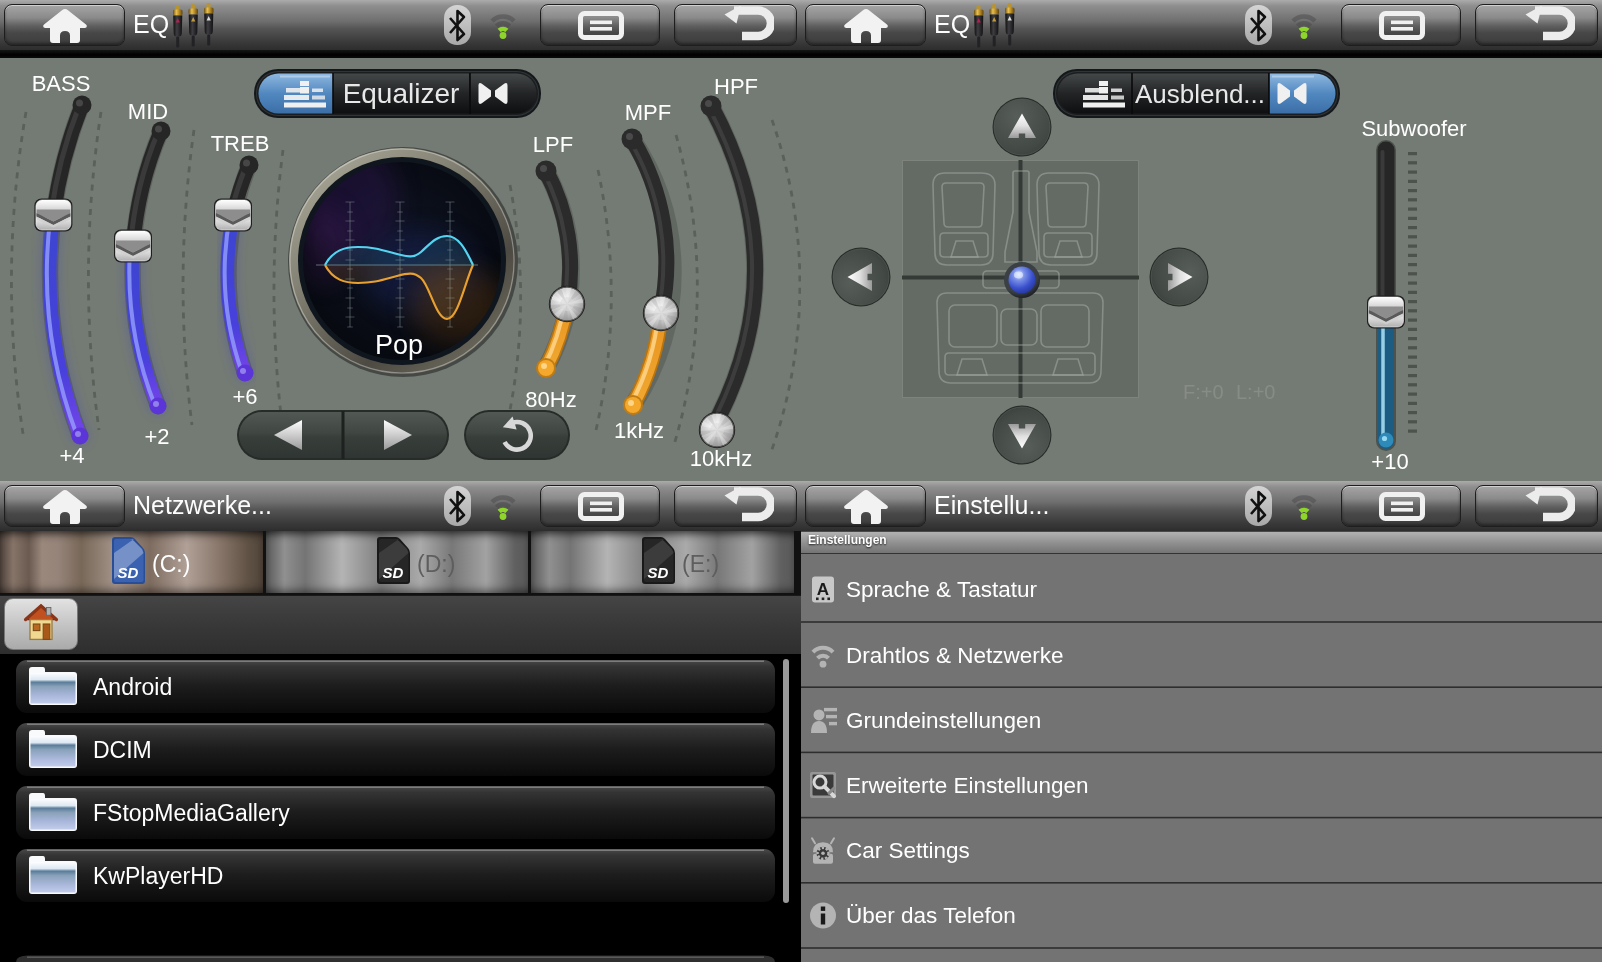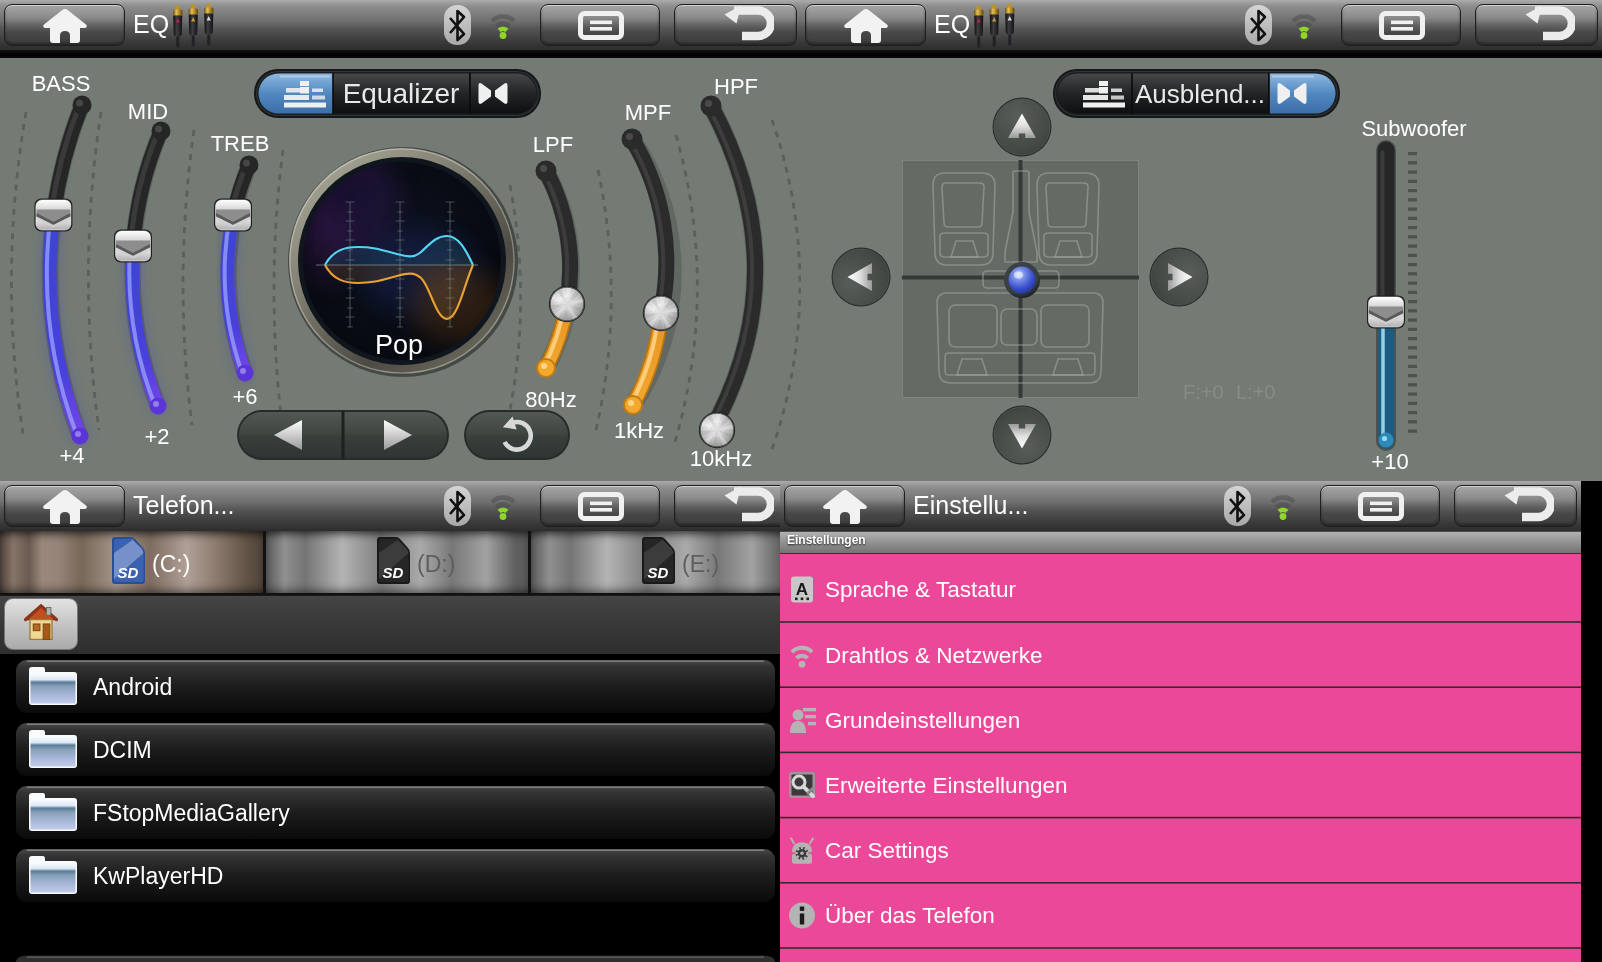--- a/index.html
+++ b/index.html
@@ -1,20 +1,20 @@
 <!DOCTYPE html>
 <html><head><meta charset="utf-8"><style>
 html,body{margin:0;padding:0;background:#000;}
 *{box-sizing:border-box;}
 #app{position:relative;width:1602px;height:962px;background:#000;overflow:hidden;font-family:"Liberation Sans",sans-serif;}
 .quad{position:absolute;width:801px;height:481px;overflow:hidden;}
 #q1{left:0;top:0;background:#747b74;}
 #q2{left:801px;top:0;background:#747b74;}
 #q3{left:0;top:481px;background:#000;}
-#q4{left:780px;top:481px;background:#ec4899;}
+#q4{left:801px;top:481px;background:#737373;}
 .topbar{position:absolute;left:0;top:0;width:801px;height:50px;
  background:linear-gradient(#ababab,#8e8e8e 12%,#6f6f6f 42%,#545454 58%,#3a3a3a 84%,#2d2d2d);}
 .tstrip{position:absolute;left:0;top:50px;width:801px;height:8px;background:linear-gradient(#151515,#000 60%,#0a0a0a);}
 .tbtn{position:absolute;top:4px;height:42px;border-radius:8px;border:1px solid #1e1e1e;
  background:linear-gradient(#a6a6a6,#8a8a8a 32%,#606060 52%,#474747 70%,#3c3c3c);
  box-shadow:inset 0 1px 0 rgba(255,255,255,.5), inset 0 -2px 3px rgba(0,0,0,.4);}
 .ttitle{position:absolute;left:133px;top:10px;font-size:25px;color:#fdfdfd;}
 .icon{position:absolute;}
 </style></head><body>
 <div id="app">
@@ -652,21 +652,21 @@
 <text x="589" y="469" text-anchor="middle" fill="#ffffff" font-size="22px" font-family="Liberation Sans,sans-serif">+10</text>
 </svg>
 </div>
 <div class="quad" id="q3">
 <div class="topbar"></div>
       <div class="tstrip"></div>
 <div class="tbtn" style="left:4px;width:121px"></div>
 <svg class="icon" style="left:40px;top:9px" width="50" height="34" viewBox="0 0 50 34">
 <path d="M25 0 Q26.5 0 28 1.2 L46 15.5 Q47.5 16.8 46.5 18.2 Q45.8 19 44.5 19 L40 19 L40 31 Q40 34 37 34 L13 34 Q10 34 10 31 L10 19 L5.5 19 Q4.2 19 3.5 18.2 Q2.5 16.8 4 15.5 L22 1.2 Q23.5 0 25 0 Z M20 34 L20 26.5 Q20 22 25 22 Q30 22 30 26.5 L30 34 Z" fill="#f2f2f2" fill-rule="evenodd"></path>
       </svg>
-<div class="ttitle">Telefon...</div>
+<div class="ttitle">Netzwerke...</div>
 
 <div style="position:absolute;left:444px;top:5px;width:27px;height:40px;border-radius:13px;background:linear-gradient(#d4d4d4,#a8a8a8);"></div>
 <svg class="icon" style="left:448px;top:8px" width="19" height="35" viewBox="0 0 19 35">
 <path d="M2 10 L16 26 L9.5 32 L9.5 3 L16 9 L2 25" stroke="#101010" stroke-width="2.6" fill="none" stroke-linejoin="round"></path>
       </svg>
 <svg class="icon" style="left:486px;top:8px" width="34" height="34" viewBox="0 0 34 34">
 <path d="M6 13 A 15.5 15.5 0 0 1 28 13" stroke="#4a4a4a" stroke-width="4.5" opacity="0.5" fill="none"></path>
 <path d="M10.5 18 A 9.2 9.2 0 0 1 23.5 18" stroke="#484848" stroke-width="4.5" opacity="0.5" fill="none"></path>
 <path d="M13.2 22.5 A 5.4 5.4 0 0 1 20.8 22.5" stroke="#8ed62a" stroke-width="4.6" fill="none"></path>
 <circle cx="17" cy="27.5" r="3.4" fill="#8ed62a"></circle>

